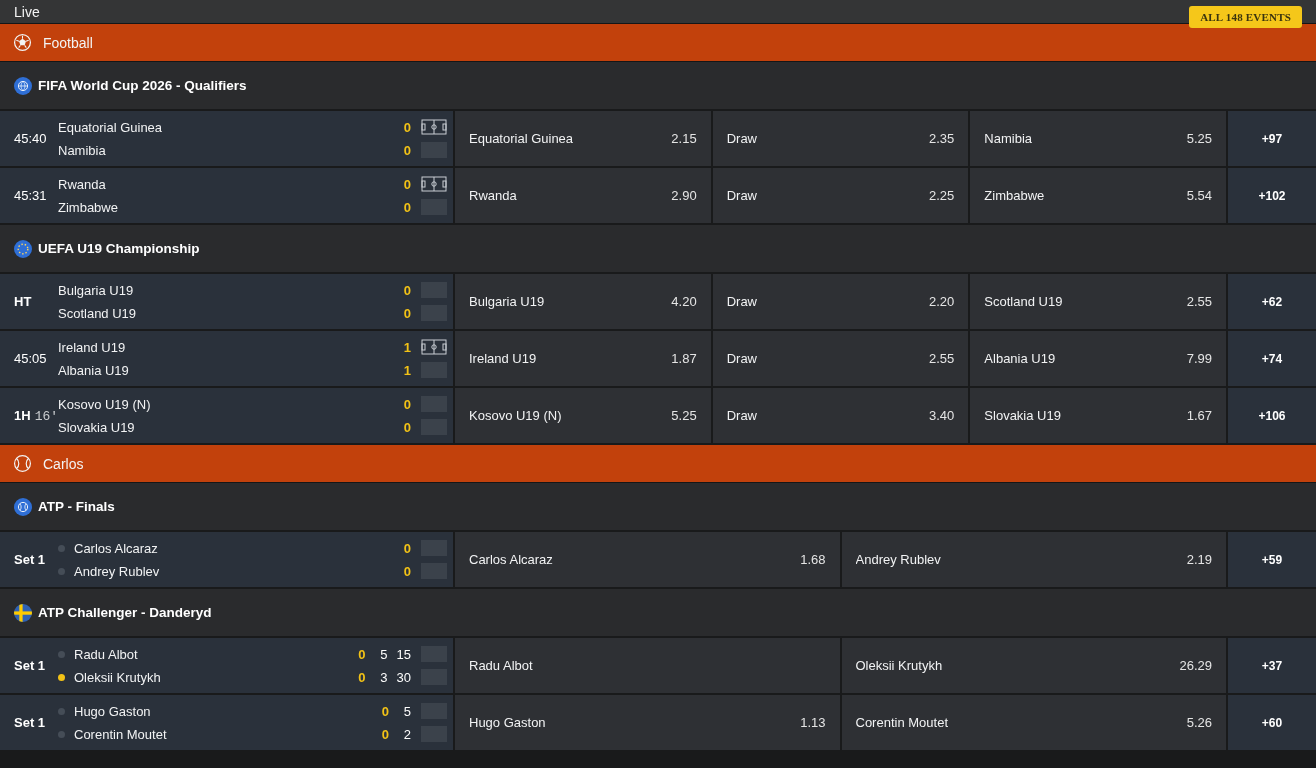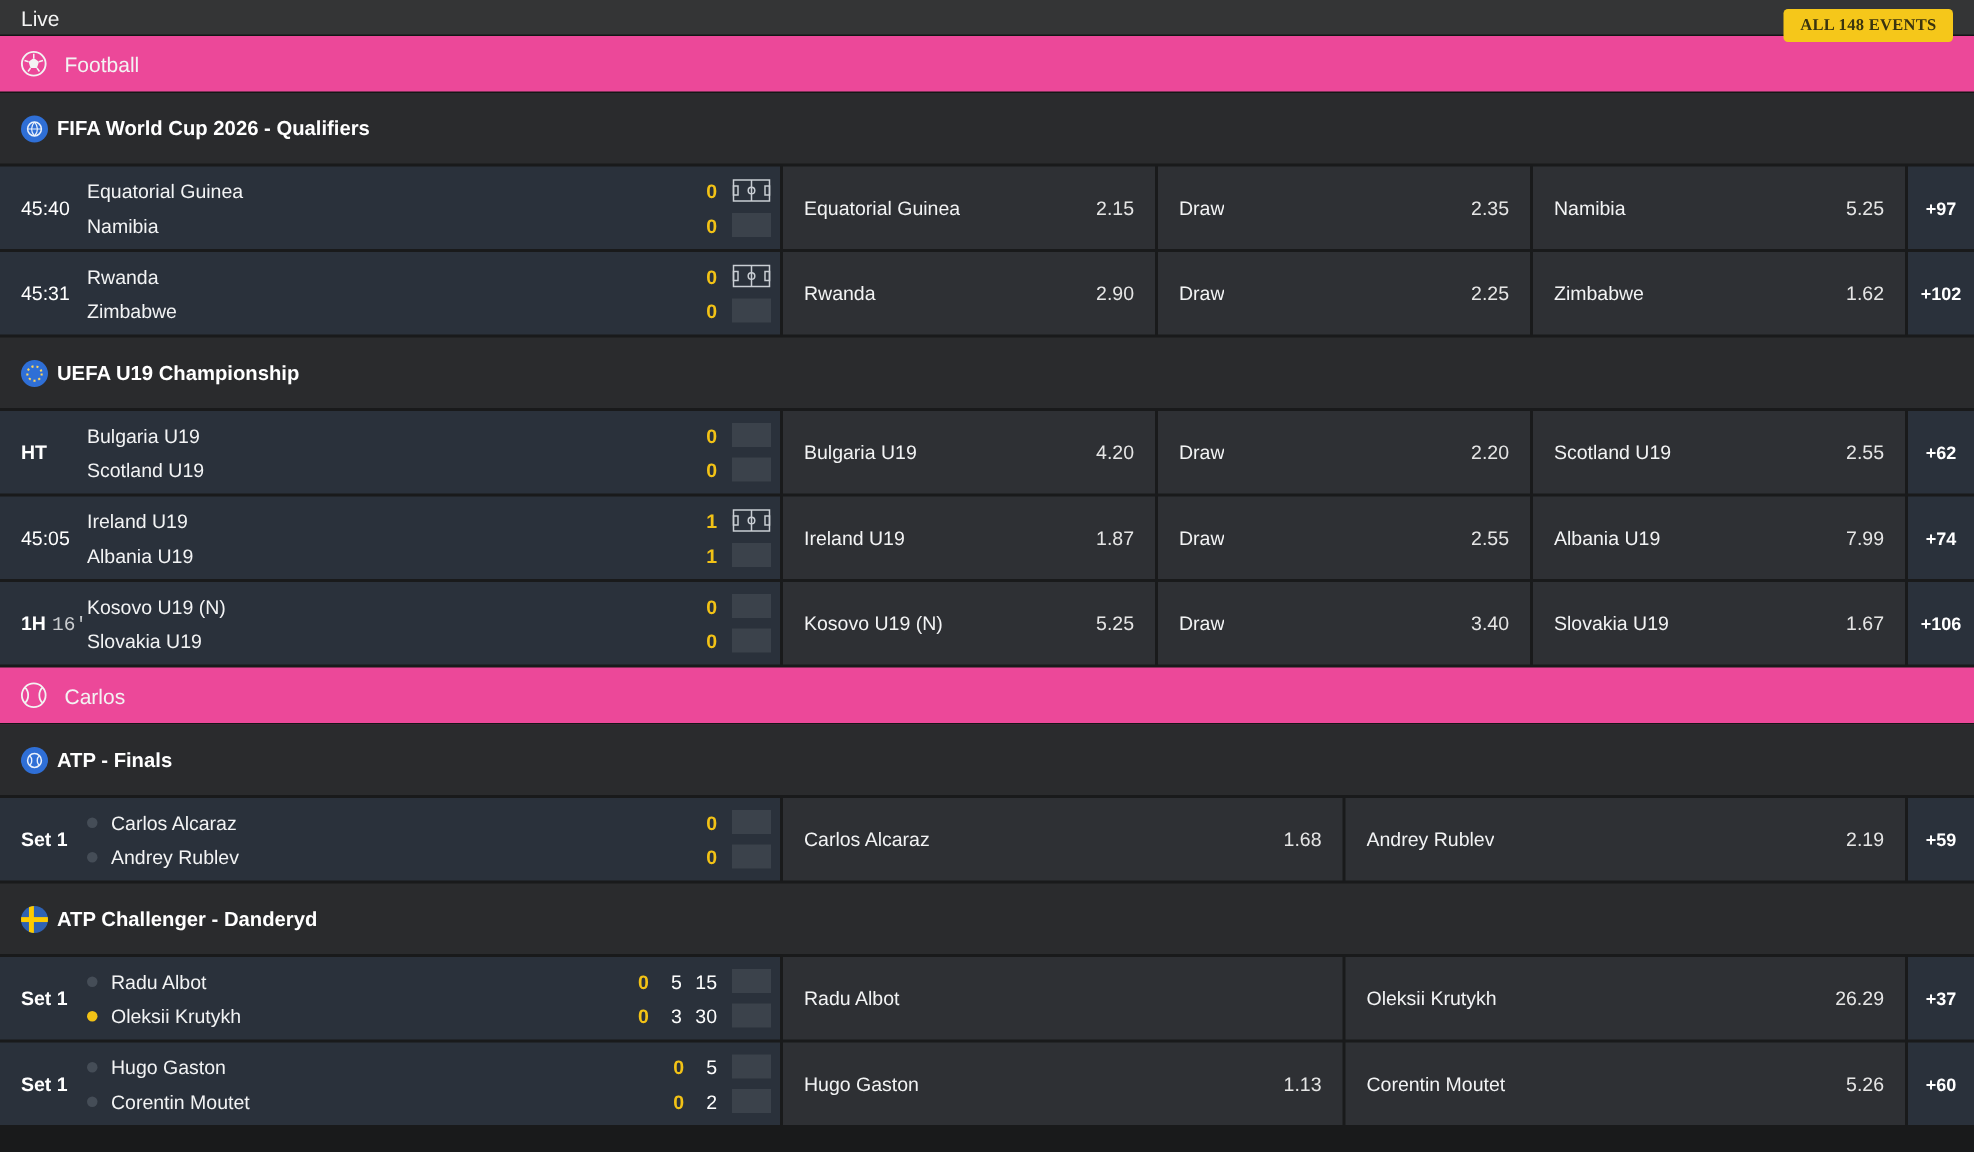--- a/index.html
+++ b/index.html
@@ -18,36 +18,36 @@
   .live-title{ font-size:14px; color:#f4f4f4; }
   .events-btn{
     background:#f5c71a; color:#3a340f; border:none; border-radius:3px;
     font-family:Liberation Serif, serif;
     font-size:11px; font-weight:700; padding:5px 11px; letter-spacing:.2px;
     cursor:pointer;
     margin-top:11px;
   }
   
   .sportbar{
-    height:38px; background:#ec4899; border-bottom:1px solid #151617;
+    height:38px; background:#c2410c; border-bottom:1px solid #151617;
     display:flex; align-items:center; gap:11px; padding:0 13px;
     font-size:14px; color:#f3f3f3;
   }
   .sport-icon{ display:flex; align-items:center; }
   
   .league-header{
     height:47px; background:#2a2b2d; display:flex; align-items:center;
     gap:5px; padding:0 13px; font-size:13.5px; font-weight:700; color:#fff;
     margin-bottom:2px;
   }
   .badge{ display:flex; align-items:center; }
   
   .event-row{ display:flex; gap:2px; margin-bottom:2px; height:55px; }
   .left-panel{
-    width:520px; flex:none; background:#2a313b;
+    width:453px; flex:none; background:#2a313b;
     display:flex; align-items:center; cursor:pointer;
   }
   .time{
     width:58px; flex:none; padding-left:14px; font-size:13px; color:#fff;
     white-space:nowrap;
   }
   .time .bold{ font-weight:700; }
   .time .extra{ color:#c9cccf; margin-left:4px;font-family:Liberation Mono, monospace; }
   .teams{
     flex:1; display:flex; flex-direction:column; justify-content:center;
@@ -69,21 +69,21 @@
   }
   .slot.box{ background:#3b424b; }
   .market{
     flex:1; background:#2e3034; display:flex; align-items:center;
     justify-content:space-between; padding:0 14px; font-size:13px;
     cursor:pointer;
   }
   .market .mlabel{ color:#f2f3f4; white-space:nowrap; overflow:hidden; }
   .market .odds{ color:#e5e5e5; margin-left:8px; }
   .more{
-    width:44px; flex:none; background:#2a313b; display:flex;
+    width:88px; flex:none; background:#2a313b; display:flex;
     align-items:center; justify-content:center; font-size:12px;
     font-weight:700; color:#fff; cursor:pointer;
   }
 </style>
 </head>
 <body>
 
 <div class="topbar">
   <span class="live-title">Live</span>
   <button class="events-btn">ALL 148 EVENTS</button>
@@ -177,21 +177,21 @@
   <div class="market">
     <span class="mlabel">Rwanda</span>
     <span class="odds">2.90</span>
   </div>
   <div class="market">
     <span class="mlabel">Draw</span>
     <span class="odds">2.25</span>
   </div>
   <div class="market">
     <span class="mlabel">Zimbabwe</span>
-    <span class="odds">1.62</span>
+    <span class="odds">5.54</span>
   </div>
   <div class="more">+102</div>
 </div>
 
 <div class="league-header">
   <span class="badge">
     <svg width="20" height="20" viewBox="0 0 20 20">
         <circle cx="10" cy="10" r="9" fill="#2f6fd6"></circle>
         <circle cx="10" cy="10" r="4.8" fill="none" stroke="#ffd75e" stroke-width="1.4" stroke-dasharray="1.4 2"></circle>
       </svg>

